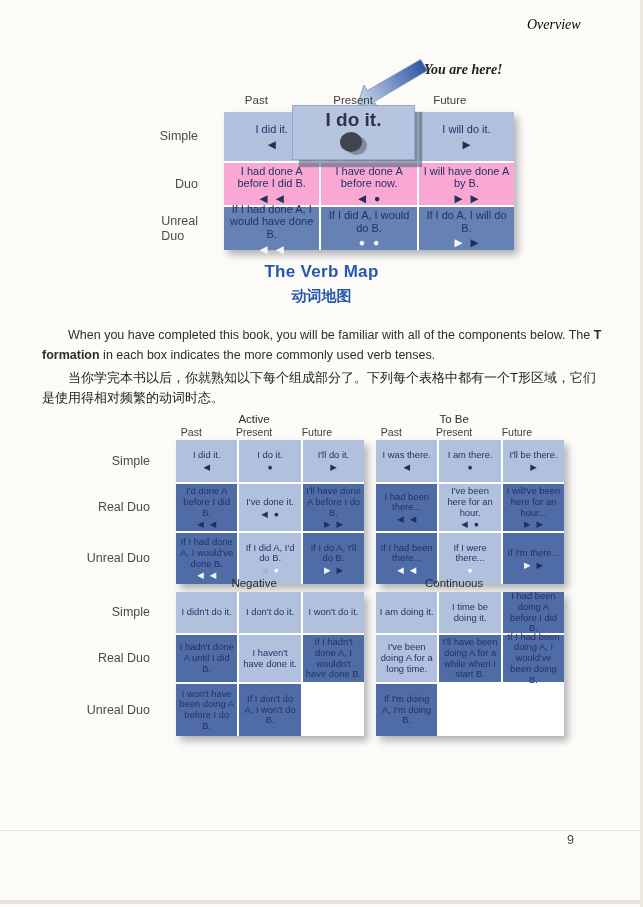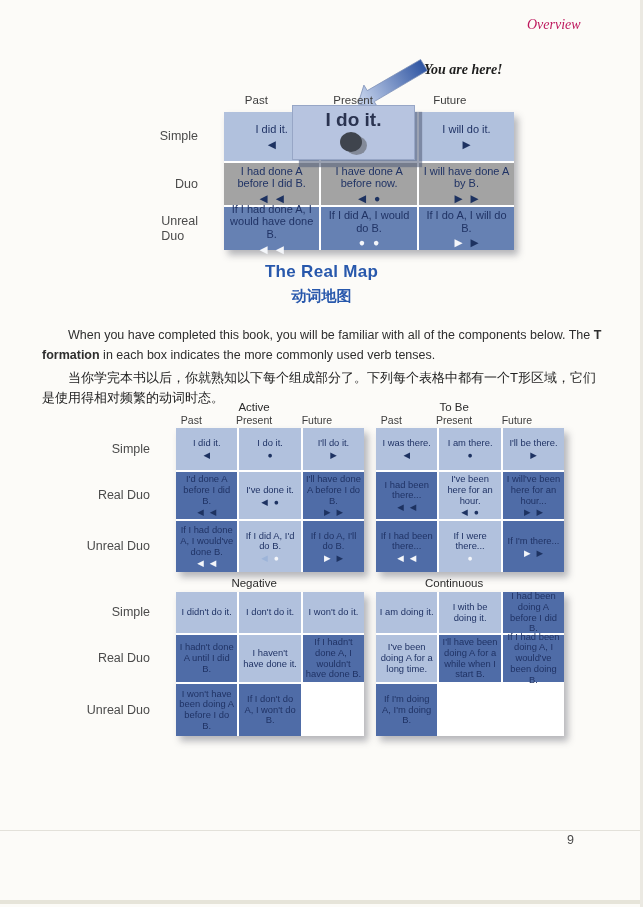--- a/index.html
+++ b/index.html
@@ -2,21 +2,21 @@
 <html><head>
 <meta charset="utf-8">
 <style>
   html,body{margin:0;padding:0;}
   body{width:643px;height:907px;position:relative;background:#fcfbf8;
        font-family:"Liberation Sans",sans-serif;overflow:hidden;}
   .abs{position:absolute;}
 
   
   .running-head{left:527px;top:17px;font-family:"Liberation Serif",serif;
-    font-style:italic;font-size:14px;color:#be185d;}
+    font-style:italic;font-size:14px;color:#000000;}
   .foot-rule{left:0;top:830px;width:643px;height:1px;background:#e3e1da;}
   .page-number{left:567px;top:833px;font-size:12.5px;color:#4a4a4a;}
   .bottom-strip{left:0;top:900px;width:643px;height:4px;background:#e6e4d9;}
   .scan-edge{right:0;top:0;width:3px;height:100%;background:#ebe9e2;}
 
   
   .yah-label{left:424px;top:62px;font-family:"Liberation Serif",serif;
     font-weight:bold;font-style:italic;font-size:14px;color:#1d1d1d;}
   .yah-arrow{left:352px;top:58px;}
 
@@ -44,28 +44,28 @@
   .g-title{position:absolute;top:var(--tt);left:calc((var(--cw)*3 + 4px)/2);
     transform:translateX(-50%);font-size:11.5px;color:#2b2b2b;white-space:nowrap;}
   .g-rowlabels{position:absolute;right:calc(100% + 10px);top:0;width:82px;
     display:grid;gap:2px;grid-template-rows:var(--r1) var(--r2) var(--r3);}
   .rowlabel{display:flex;align-items:center;justify-content:flex-end;
     font-size:12.5px;color:#4b4b4b;white-space:pre-line;line-height:1.15;}
   .cell{display:flex;flex-direction:column;align-items:center;justify-content:center;
     text-align:center;padding:2px 3px;}
   .cell .t{font-size:var(--cf,9.4px);line-height:1.14;color:#203365;}
   .icons{display:flex;gap:6px;margin-top:2px;font-size:var(--if,8.5px);line-height:1;}
-  .tone-light{background:#b1c1dd}.tone-mid{background:#a3a3a3}
+  .tone-light{background:#b1c1dd}.tone-mid{background:#f9a8d4}
   .tone-dark{background:#6681b3}.tone-corner{background:#4f6ca7}
 
   #grid-overview{left:208px;top:112px;--cw:95.4px;--r1:49px;--r2:42px;--r3:43px;
     --ht:-18px;--hf:11.5px;--cf:11px;--if:10.5px;}
   #grid-overview .icons{gap:8px;margin-top:3px;}
   #grid-overview .g-rowlabels{width:88px;}
-  #grid-active,#grid-tobe{top:428px;--cw:61.4px;--r1:42px;--r2:47px;--r3:51px;
+  #grid-active,#grid-tobe{top:440px;--cw:61.4px;--r1:42px;--r2:47px;--r3:51px;
     --ht:-14px;--tt:-27px;}
   #grid-active{left:160px;} #grid-tobe{left:360px;}
   #grid-negative,#grid-continuous{top:592px;--cw:61.4px;--r1:41px;--r2:47px;--r3:52px;
     --tt:-15px;}
   #grid-negative{left:160px;} #grid-continuous{left:360px;}
 
   
   .hero-box{left:292px;top:105px;width:121px;height:53px;background:#b7c4e0;
     border:1px solid #97a6c6;box-shadow:7px 7px 1px rgba(88,100,126,.6);z-index:5;
     display:flex;flex-direction:column;align-items:center;}
@@ -165,21 +165,21 @@
   </div>
 
 <div class="abs hero-box">
   <div class="t">I do it.</div>
   <div class="hero-dot">
     <div class="shadow"></div>
       <div class="main"></div>
   </div>
 </div>
 
-<div class="abs map-title-en">The Real Map</div>
+<div class="abs map-title-en">The Verb Map</div>
 <div class="abs map-title-zh">动词地图</div>
 
 <div class="abs intro">
   <p><span>When you have completed this book, you will be familiar with all of the components below. The </span><b>T formation</b><span> in each box indicates the more commonly used verb tenses.</span></p>
   <p class="zh">当你学完本书以后，你就熟知以下每个组成部分了。下列每个表格中都有一个T形区域，它们是使用得相对频繁的动词时态。</p>
 </div>
 
 <div id="grid-active" class="vgrid">
     <div class="g-title">Active</div>
     <div class="g-headers">
@@ -358,21 +358,21 @@
       </div>
     </div>
   </div>
 <div id="grid-continuous" class="vgrid">
     <div class="g-title">Continuous</div>
     <div class="g-body">
       <div class="cell tone-light">
         <div class="t">I am doing it.</div>
       </div>
       <div class="cell tone-light">
-        <div class="t">I with be doing it.</div>
+        <div class="t">I time be doing it.</div>
       </div>
       <div class="cell tone-corner">
         <div class="t">I had been doing A before I did B.</div>
       </div>
       <div class="cell tone-light">
         <div class="t">I've been doing A for a long time.</div>
       </div>
       <div class="cell tone-corner">
         <div class="t">I'll have been doing A for a while when I start B.</div>
       </div>

